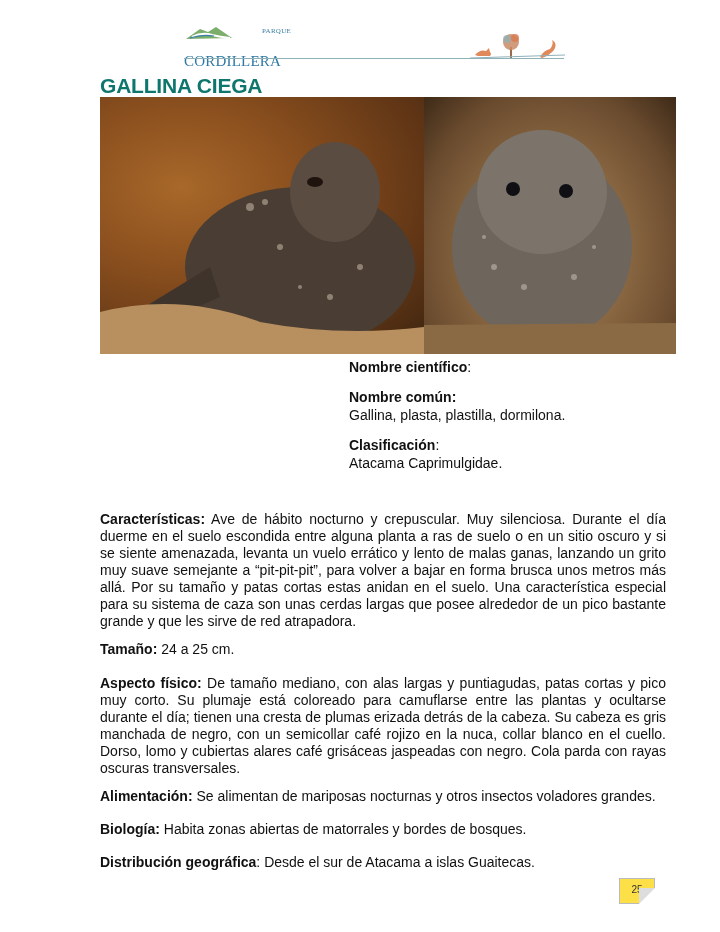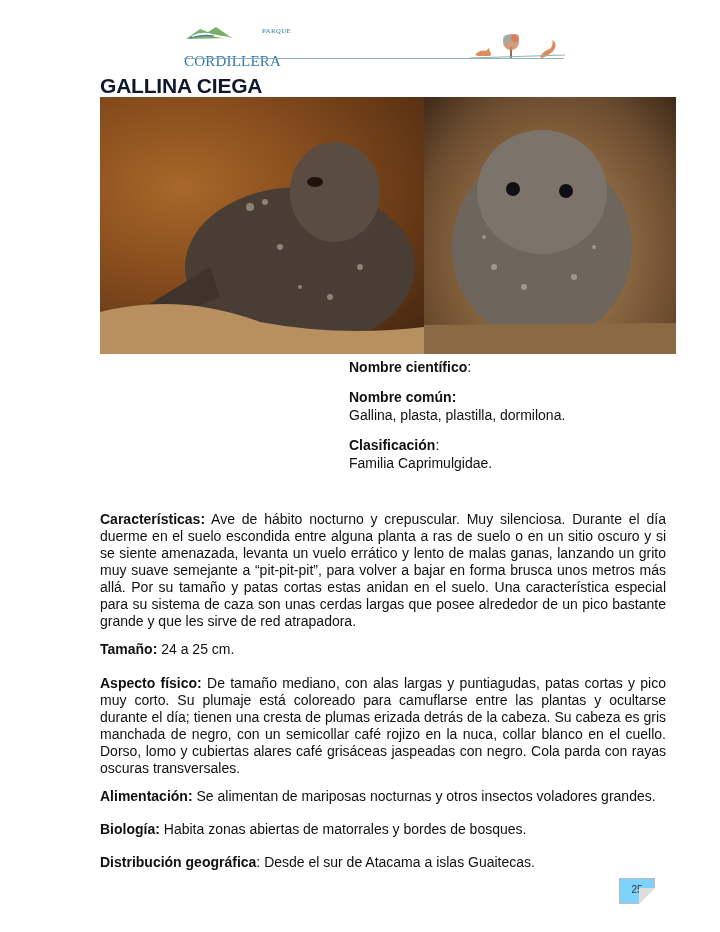--- a/index.html
+++ b/index.html
@@ -3,30 +3,30 @@
 <meta charset="utf-8">
 <style>
   html, body { margin:0; padding:0; background:#ffffff; }
   body { width:720px; height:932px; position:relative; overflow:hidden; font-family:"Liberation Sans", sans-serif; color:#111; }
   .header { position:absolute; left:0; top:0; width:720px; height:70px; }
   .logo { position:absolute; left:184px; top:27px; width:80px; height:30px; }
   .logo-text-small { position:absolute; left:42px; top:0px; font-family:"Liberation Serif", serif; font-size:7px; color:#3a7ea8; letter-spacing:0.3px;padding-left:36px; }
   .logo-text-big { position:absolute; left:0px; top:10px; font-family:"Liberation Serif", serif; font-size:15px; color:#2f78a6; letter-spacing:0.2px;margin-top:16px; }
   .header-line { position:absolute; left:184px; top:58px; width:380px; height:1px; background:#8fb1b8; }
   .fauna { position:absolute; left:470px; top:30px; width:95px; height:30px; }
-  .title { position:absolute; left:100px; top:74px; font-size:21px; font-weight:bold; color:#0f172a; margin:0; letter-spacing:-0.2px; }
+  .title { position:absolute; left:100px; top:74px; font-size:21px; font-weight:bold; color:#0f766e; margin:0; letter-spacing:-0.2px; }
   .photos { position:absolute; left:100px; top:97px; width:576px; height:257px; }
   .photo { position:absolute; top:0; height:257px; overflow:hidden; }
   .photo-left { left:0; width:324px; background:radial-gradient(ellipse at 25% 35%, #a8682a 0%, #8a4f1e 35%, #5e3415 75%, #3a2410 100%); }
   .photo-right { left:324px; width:252px; background:radial-gradient(ellipse at 50% 60%, #6b5138 0%, #8d6a44 40%, #6a4b2e 75%, #3e2a18 100%); }
   .info { position:absolute; left:326px; top:358px; font-size:14px; line-height:18px;margin-left:23px; }
   .info p { margin:0 0 12px 0; }
   .body-text { position:absolute; left:100px; width:566px; font-size:14px; line-height:17px; text-align:justify;margin-top:8px; }
   .body-text b { font-weight:bold; }
-  .page-num { position:absolute; left:619px; top:878px; width:34px; height:24px; border:1px solid #bbb; background:#7dd3fc; font-size:10px; text-align:center; line-height:22px; color:#333; }
+  .page-num { position:absolute; left:619px; top:878px; width:34px; height:24px; border:1px solid #bbb; background:#fde047; font-size:10px; text-align:center; line-height:22px; color:#333; }
   .page-num:after { content:""; position:absolute; right:-1px; bottom:-1px; width:0; height:0; border-left:8px solid #ddd; border-top:8px solid #ddd; border-right:8px solid #fff; border-bottom:8px solid #fff; }
 </style>
 </head>
 <body>
 
 <div class="header">
   <div class="logo">
     <svg width="50" height="14" style="position:absolute;left:2px;top:-1px">
       <path d="M0 13 L14 3 L22 6 L30 1 L46 12 Z" fill="#7cae6b"></path>
       <path d="M6 11 Q16 6 26 9 Q34 11 44 12" stroke="#ffffff" stroke-width="2" fill="none"></path>
@@ -88,21 +88,21 @@
 <div class="info">
   <p>
     <b>Nombre científico</b><span>:</span><br>
   </p>
   <p>
     <b>Nombre común:</b><br>
     <span>Gallina, plasta, plastilla, dormilona.</span>
   </p>
   <p>
     <b>Clasificación</b><span>:</span><br>
-    <span>Familia Caprimulgidae.</span>
+    <span>Atacama Caprimulgidae.</span>
   </p>
 </div>
 
 <div class="body-text" style="top:503px">
   <b>Características:</b><span> Ave de hábito nocturno y crepuscular. Muy silenciosa. Durante el día duerme en el suelo escondida entre alguna planta a ras de suelo o en un sitio oscuro y si se siente amenazada, levanta un vuelo errático y lento de malas ganas, lanzando un grito muy suave semejante a “pit-pit-pit”, para volver a bajar en forma brusca unos metros más allá. Por su tamaño y patas cortas estas anidan en el suelo. Una característica especial para su sistema de caza son unas cerdas largas que posee alrededor de un pico bastante grande y que les sirve de red atrapadora.</span>
 </div>
 
 <div class="body-text" style="top:633px">
   <b>Tamaño:</b><span> 24 a 25 cm.</span>
 </div>

